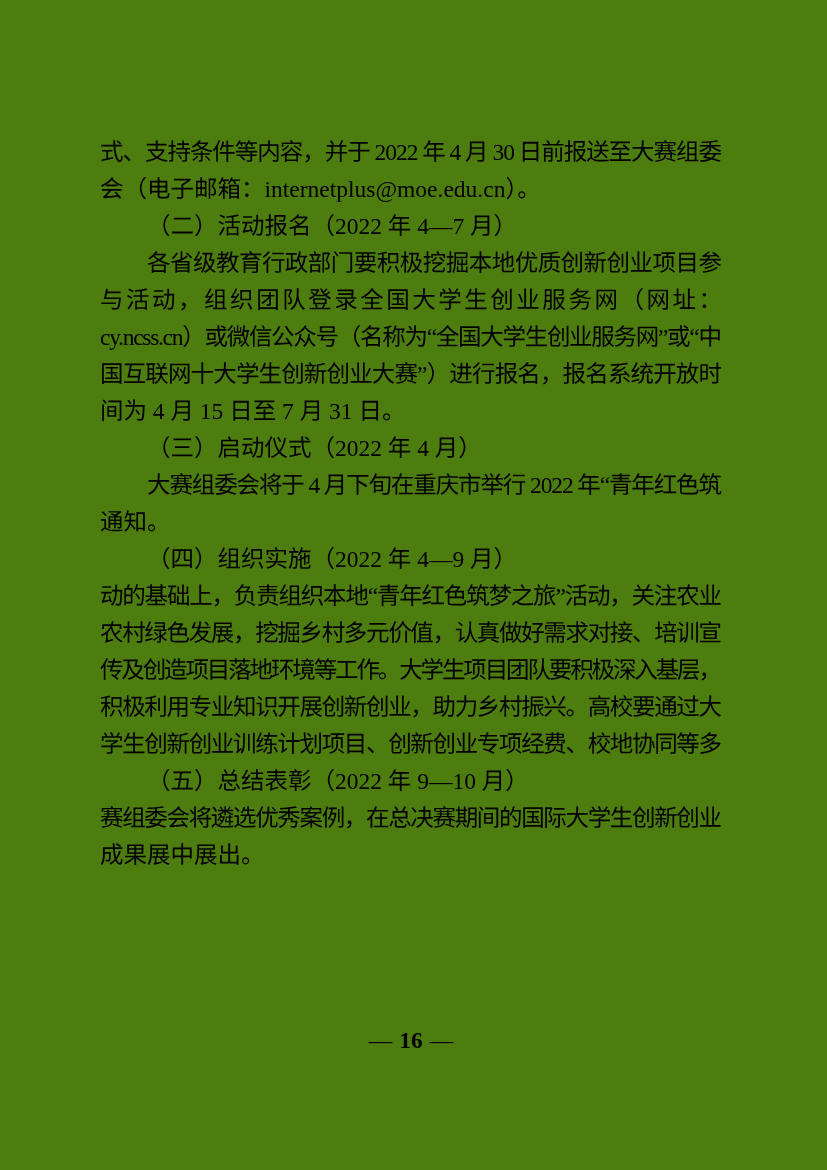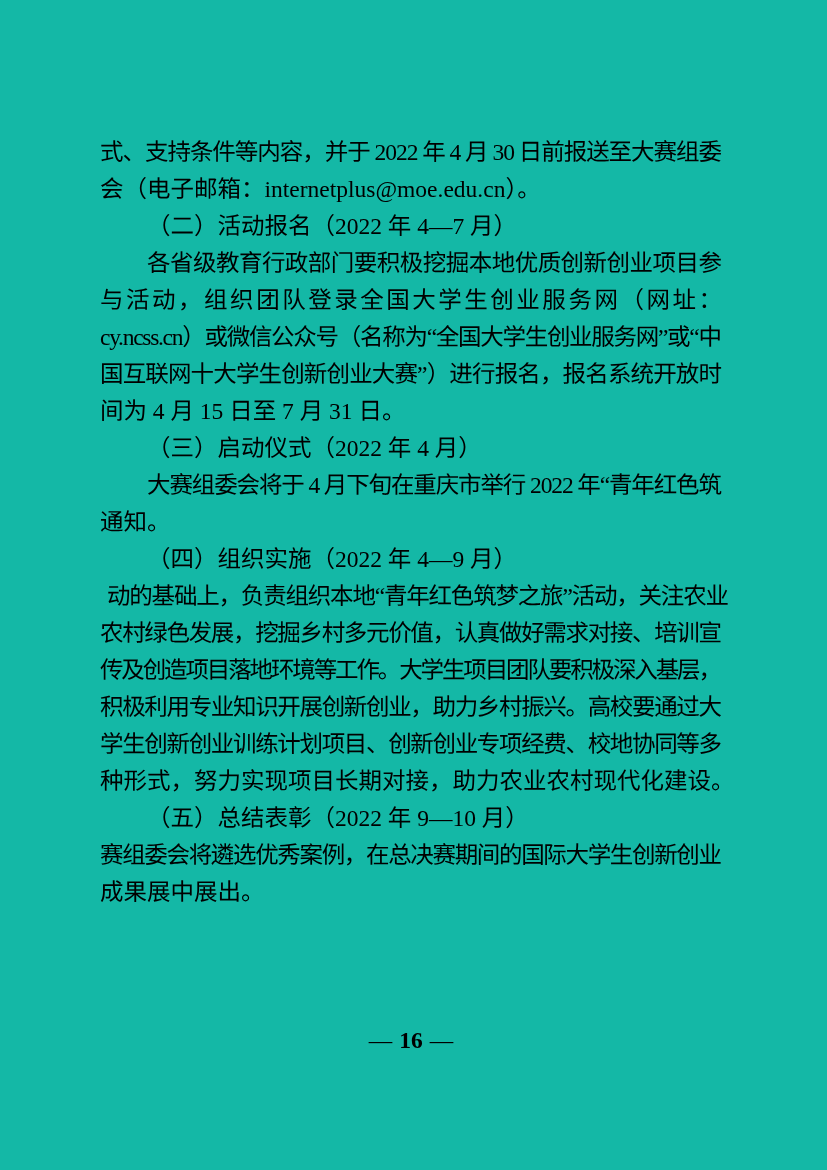--- a/index.html
+++ b/index.html
@@ -6,21 +6,21 @@
   body {
     width: 827px; height: 1170px;
     position: relative;
     background: #ffffff;
     color: #000000;
     font-family: "Liberation Serif", "DejaVu Serif", serif;
     overflow: hidden;
   }
   .page {
     position: absolute; inset: 0;
-    background: #14b8a6;
+    background: #4d7c0f;
   }
   .content {
     position: absolute;
     left: 100px; top: 134px;
     width: 622px;
     font-size: 23.5px;
     line-height: 37px;
   }
   .line {
     height: 37px;
@@ -51,26 +51,25 @@
       <div class="line heading indent"><span class="txt">（二）活动报名（2022 年 4—7 月）</span></div>
       <div class="line body indent just"><span class="txt" style="letter-spacing: -0.520833px;">各省级教育行政部门要积极挖掘本地优质创新创业项目参</span></div>
       <div class="line body just"><span class="txt" style="letter-spacing: 2.52174px;">与活动，组织团队登录全国大学生创业服务网（网址：</span></div>
       <div class="line body just"><span class="txt" style="letter-spacing: -1.2817px;">cy.ncss.cn）或微信公众号（名称为“全国大学生创业服务网”或“中</span></div>
       <div class="line body just"><span class="txt" style="letter-spacing: -0.849537px;">国互联网十大学生创新创业大赛”）进行报名，报名系统开放时</span></div>
       <div class="line body"><span class="txt">间为 4 月 15 日至 7 月 31 日。</span></div>
       <div class="line heading indent"><span class="txt">（三）启动仪式（2022 年 4 月）</span></div>
       <div class="line body indent just"><span class="txt" style="letter-spacing: -1.11895px;">大赛组委会将于 4 月下旬在重庆市举行 2022 年“青年红色筑</span></div>
       <div class="line body"><span class="txt">通知。</span></div>
       <div class="line heading indent"><span class="txt">（四）组织实施（2022 年 4—9 月）</span></div>
-      <div class="line body just"><span class="txt" style="letter-spacing: -1.19196px; margin-left: 7px;">动的基础上，负责组织本地“青年红色筑梦之旅”活动，关注农业</span></div>
+      <div class="line body just"><span class="txt" style="letter-spacing: -1.19196px;">动的基础上，负责组织本地“青年红色筑梦之旅”活动，关注农业</span></div>
       <div class="line body just"><span class="txt" style="letter-spacing: -1.33333px;">农村绿色发展，挖掘乡村多元价值，认真做好需求对接、培训宣</span></div>
       <div class="line body just"><span class="txt" style="letter-spacing: -2.125px;">传及创造项目落地环境等工作。大学生项目团队要积极深入基层，</span></div>
       <div class="line body just"><span class="txt" style="letter-spacing: -1.33333px;">积极利用专业知识开展创新创业，助力乡村振兴。高校要通过大</span></div>
       <div class="line body just"><span class="txt" style="letter-spacing: -1.33333px;">学生创新创业训练计划项目、创新创业专项经费、校地协同等多</span></div>
-      <div class="line body"><span class="txt">种形式，努力实现项目长期对接，助力农业农村现代化建设。</span></div>
       <div class="line heading indent"><span class="txt">（五）总结表彰（2022 年 9—10 月）</span></div>
       <div class="line body just"><span class="txt" style="letter-spacing: -1.33333px;">赛组委会将遴选优秀案例，在总决赛期间的国际大学生创新创业</span></div>
       <div class="line body"><span class="txt">成果展中展出。</span></div>
     </div>
   <div class="pagefooter">
     <span>—</span><span class="num">16</span><span>—</span>
   </div>
 </div>
 
 </body></html>

